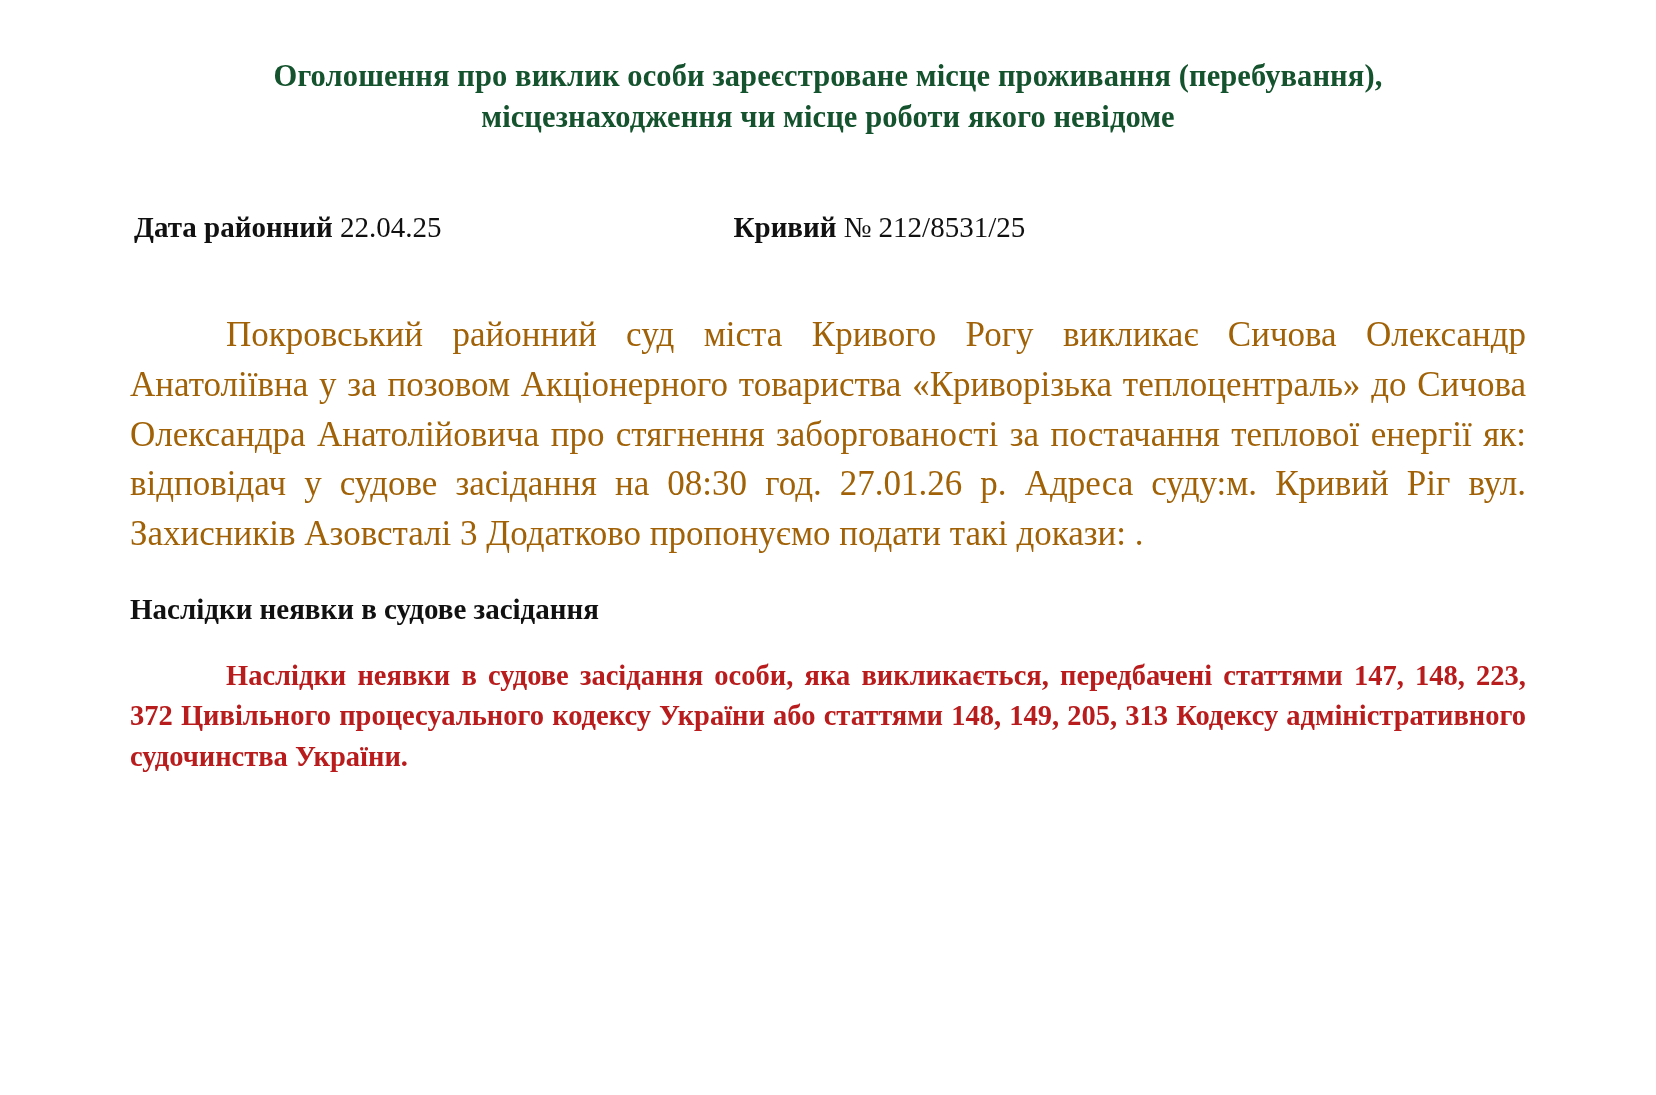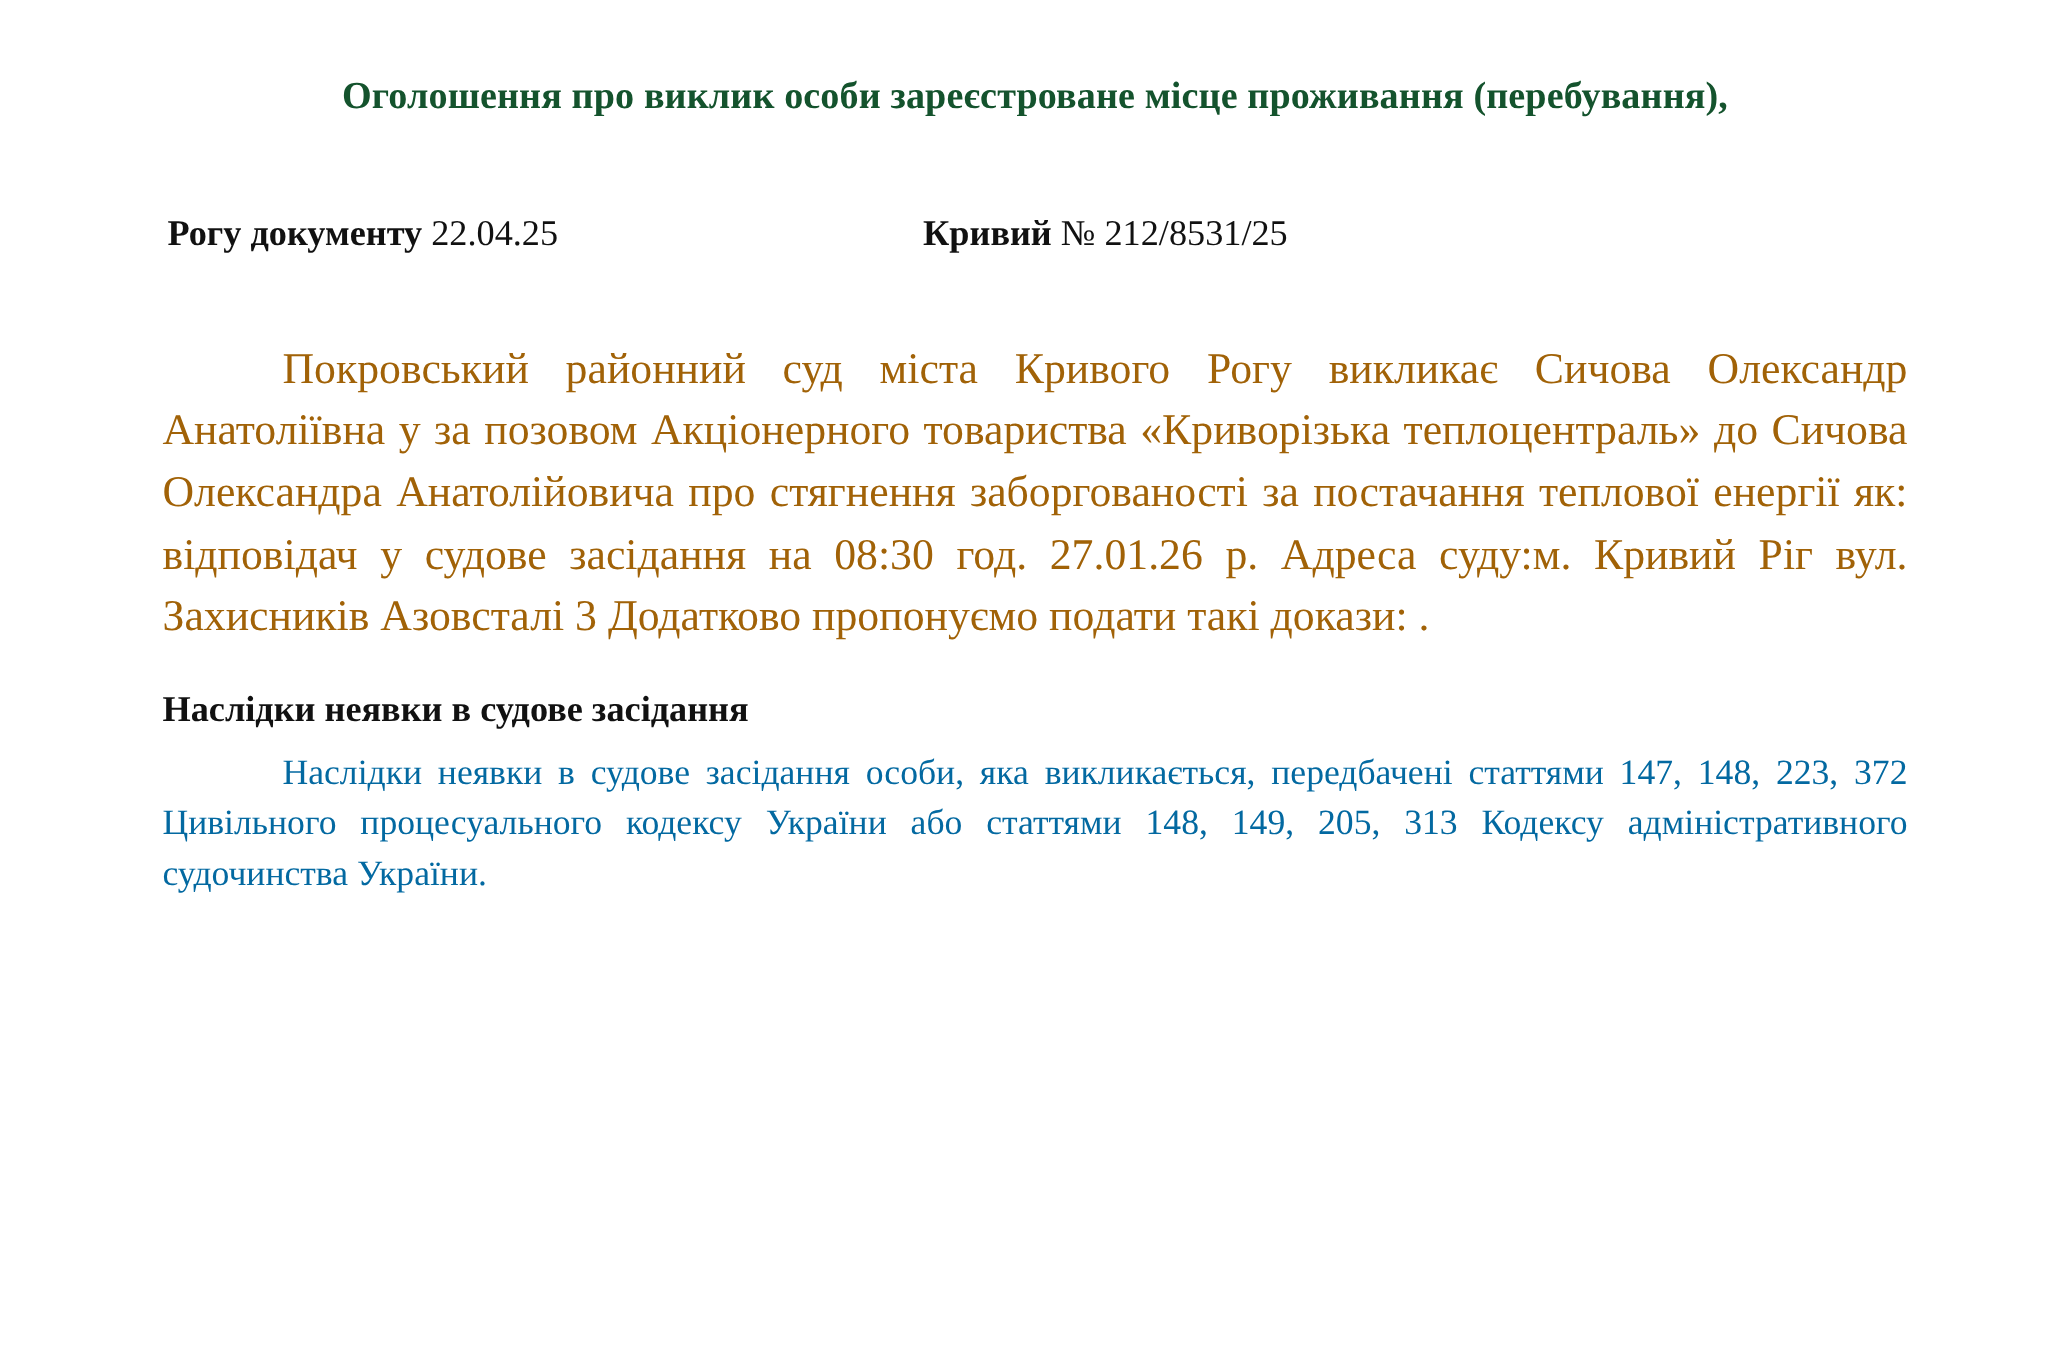--- a/index.html
+++ b/index.html
@@ -74,47 +74,49 @@
   }
 
   .section-heading {
     margin-top: 34px;
     font-weight: bold;
     font-size: 29px;
     color: #111111;
   }
 
   .consequences {
-    margin-top: 14px;
+    margin-top: 30px;
     font-size: 28.5px;
     line-height: 1.42;
     text-align: justify;
-    color: #0369a1;
+    color: #b91c1c;
+    font-weight: bold;
   }
   .consequences p {
     margin: 0;
     text-indent: 96px;
     text-align: justify;
   }
   .consequences p + p {
     margin-top: 2px;
   }
 </style>
 </head>
 <body>
 
 <div class="page">
 
   <div class="doc-title">
     <span>Оголошення про виклик особи зареєстроване місце проживання (перебування),</span>
+    <span class="line2">місцезнаходження чи місце роботи якого невідоме</span>
   </div>
 
   <div class="meta-row">
     <div class="meta-left">
-      <span class="meta-label">Рогу документу</span>
+      <span class="meta-label">Дата районний</span>
       <span class="meta-value">22.04.25</span>
     </div>
     <div class="meta-right">
       <span class="meta-label">Кривий</span>
       <span class="meta-value">№ 212/8531/25</span>
     </div>
   </div>
 
   <div class="body-block">
     <p>Покровський районний суд міста Кривого Рогу викликає Сичова Олександр Анатоліївна у за позовом Акціонерного товариства «Криворізька теплоцентраль» до Сичова Олександра Анатолійовича про стягнення заборгованості за постачання теплової енергії  як: відповідач у судове засідання на  08:30 год. 27.01.26 р. Адреса суду:м. Кривий Ріг вул. Захисників Азовсталі 3 Додатково пропонуємо подати такі докази: .</p>

